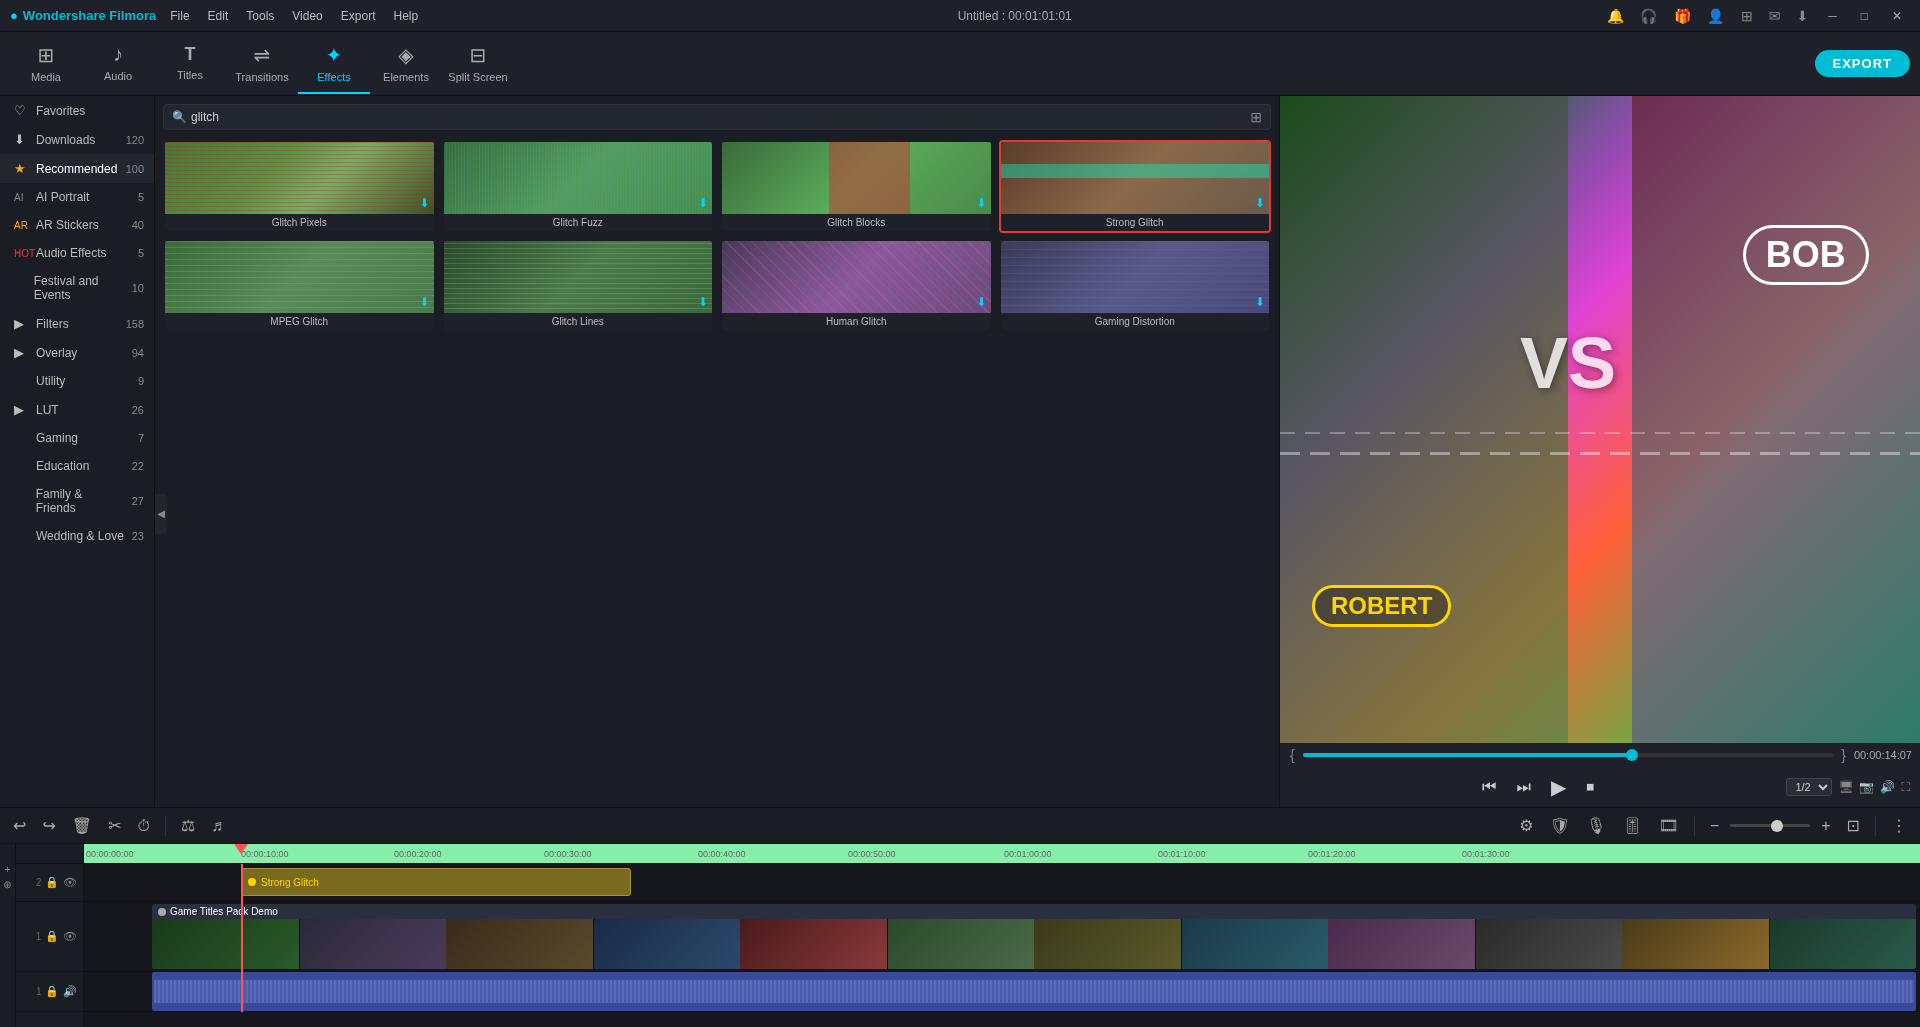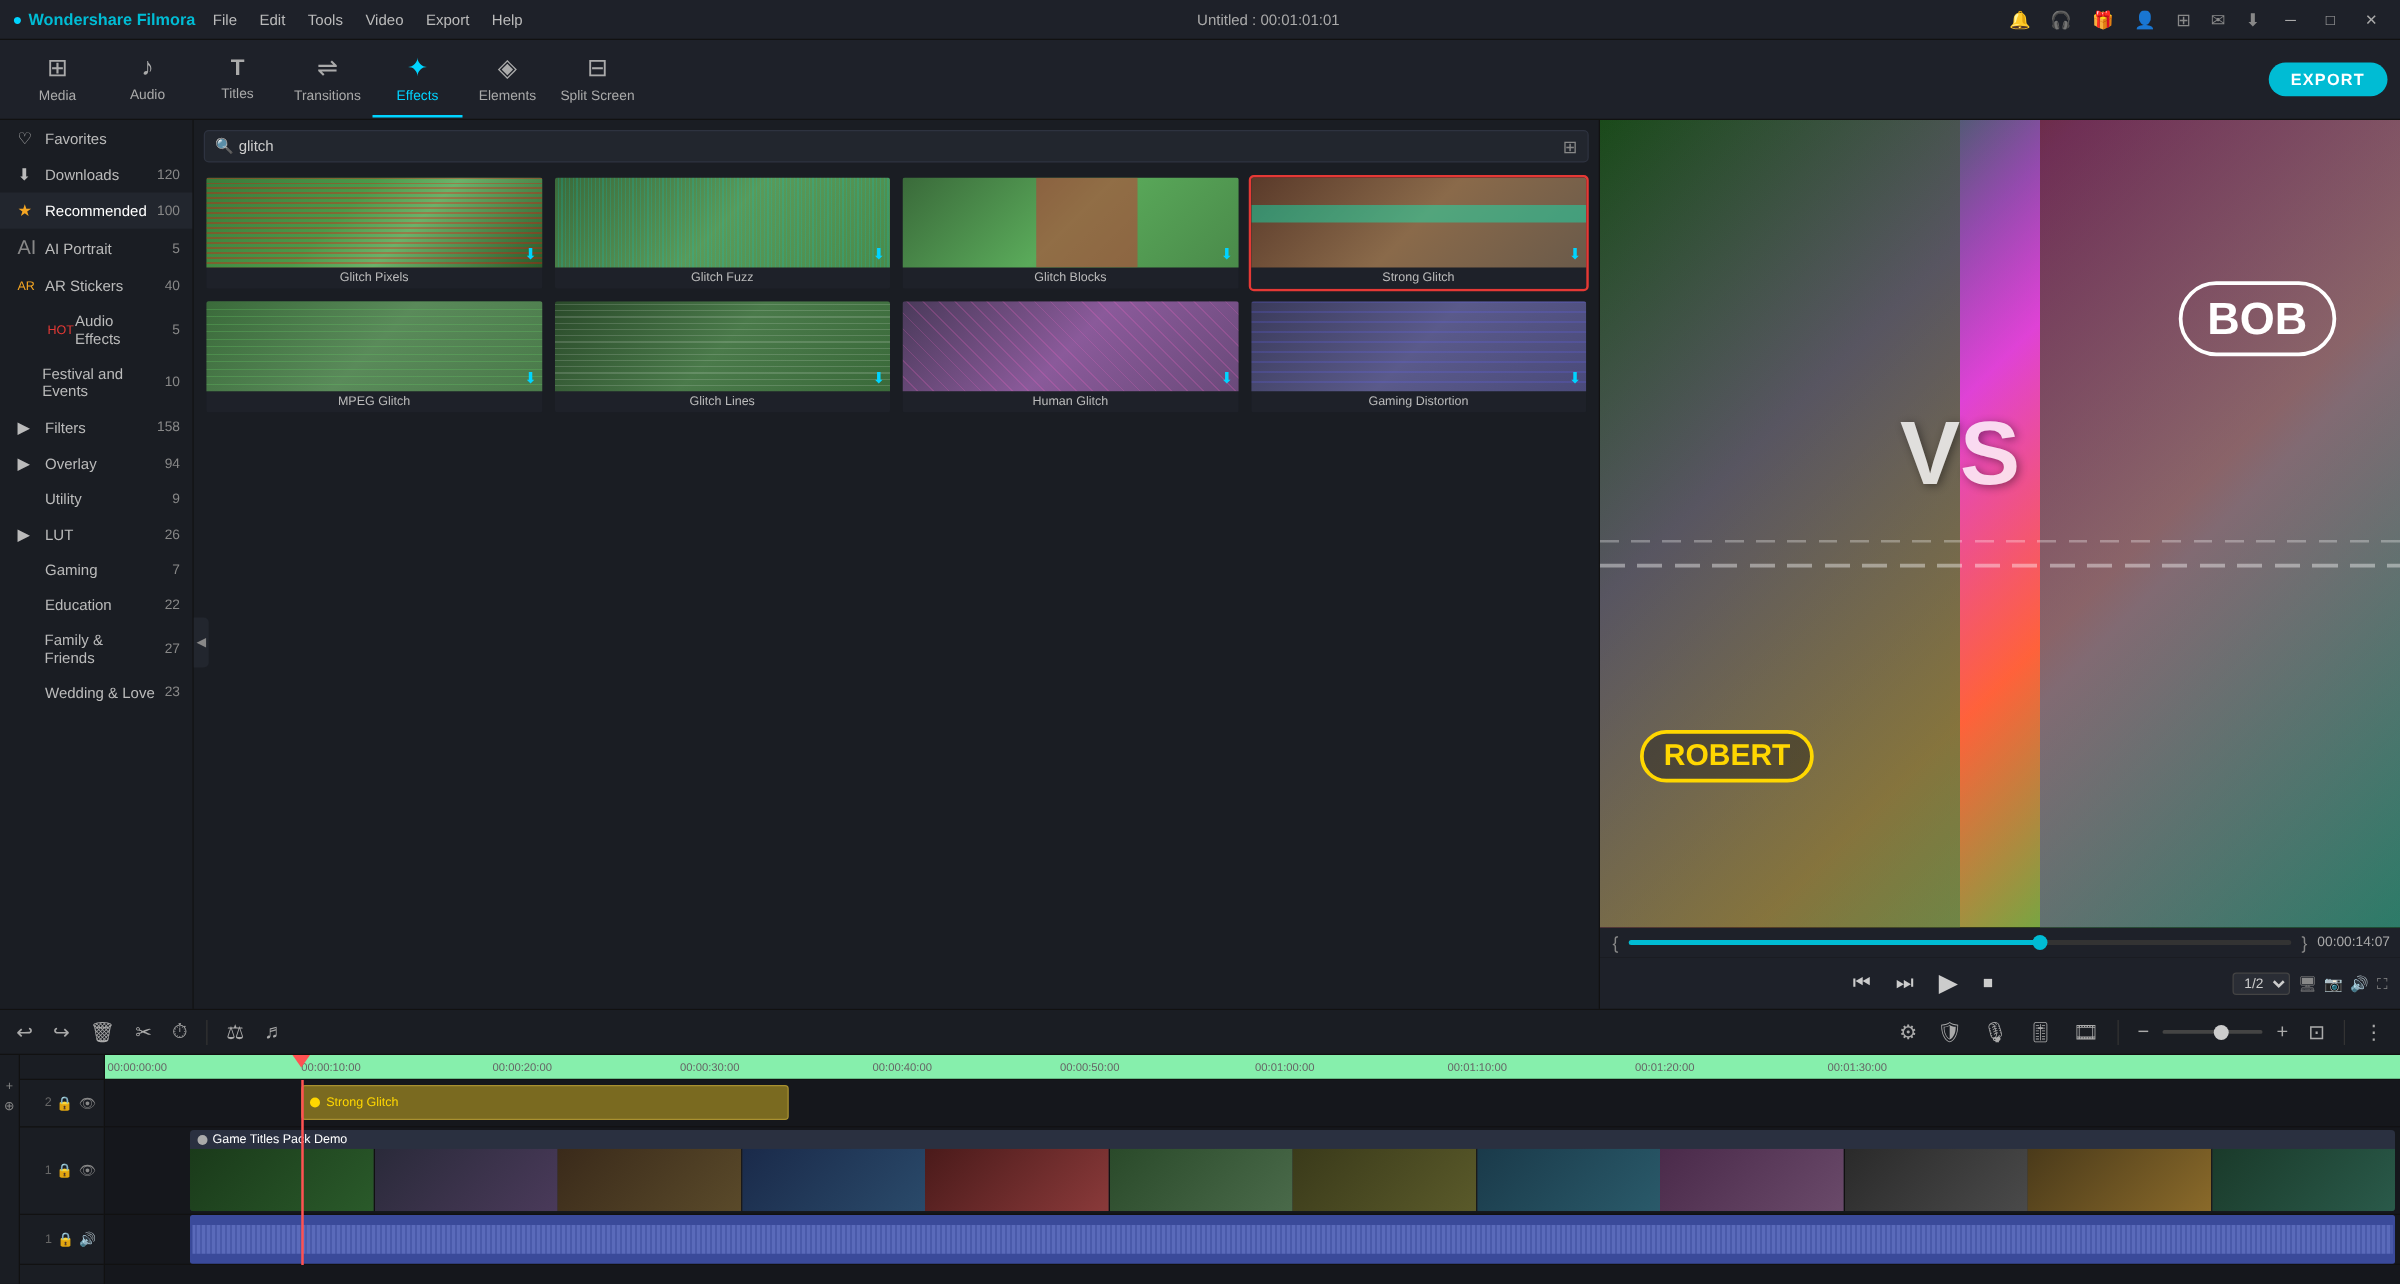--- a/index.html
+++ b/index.html
@@ -363,35 +363,35 @@
     </div>
     <div class="sidebar-item active">
       <div class="sidebar-item-left">
         <span class="sidebar-item-icon" style="color:#f5a623;">★</span>
         <span>Recommended</span>
       </div>
       <span class="sidebar-badge">100</span>
     </div>
     <div class="sidebar-item">
       <div class="sidebar-item-left">
-        <span class="sidebar-item-icon" style="color:#888; font-size:16px;">AI</span>
+        <span class="sidebar-item-icon" style="color:#888; font-size:10px;">AI</span>
         <span>AI Portrait</span>
       </div>
       <span class="sidebar-badge">5</span>
     </div>
     <div class="sidebar-item">
       <div class="sidebar-item-left">
         <span class="sidebar-item-icon" style="color:#f5a623; font-size:10px;">AR</span>
         <span>AR Stickers</span>
       </div>
       <span class="sidebar-badge">40</span>
     </div>
     <div class="sidebar-item">
       <div class="sidebar-item-left">
-        <span class="sidebar-item-icon" style="color:#e53935; font-size:10px;margin-left:24px;">HOT</span>
+        <span class="sidebar-item-icon" style="color:#e53935; font-size:10px;">HOT</span>
         <span>Audio Effects</span>
       </div>
       <span class="sidebar-badge">5</span>
     </div>
     <div class="sidebar-item">
       <div class="sidebar-item-left">
         <span class="sidebar-item-icon"></span>
         <span>Festival and Events</span>
       </div>
       <span class="sidebar-badge">10</span>

